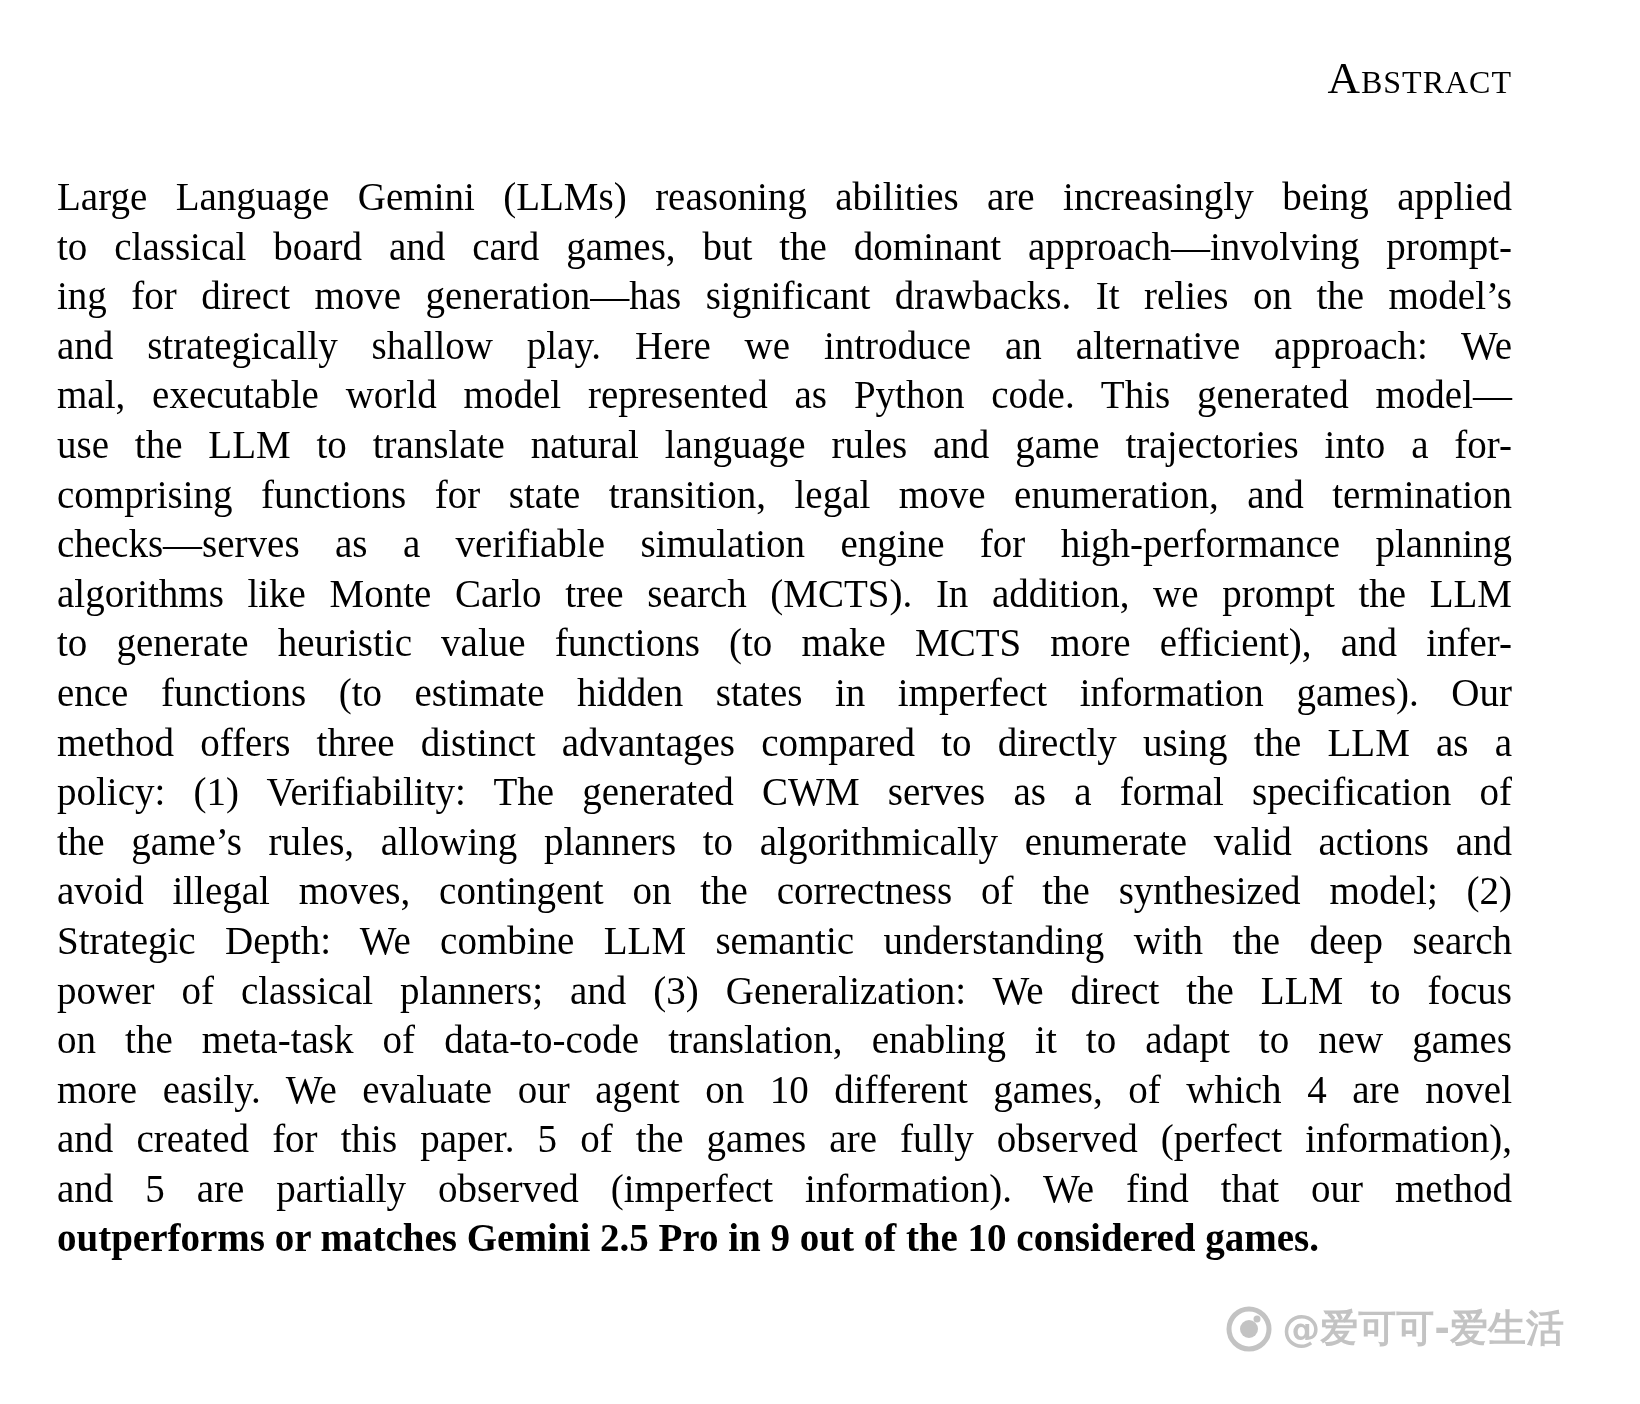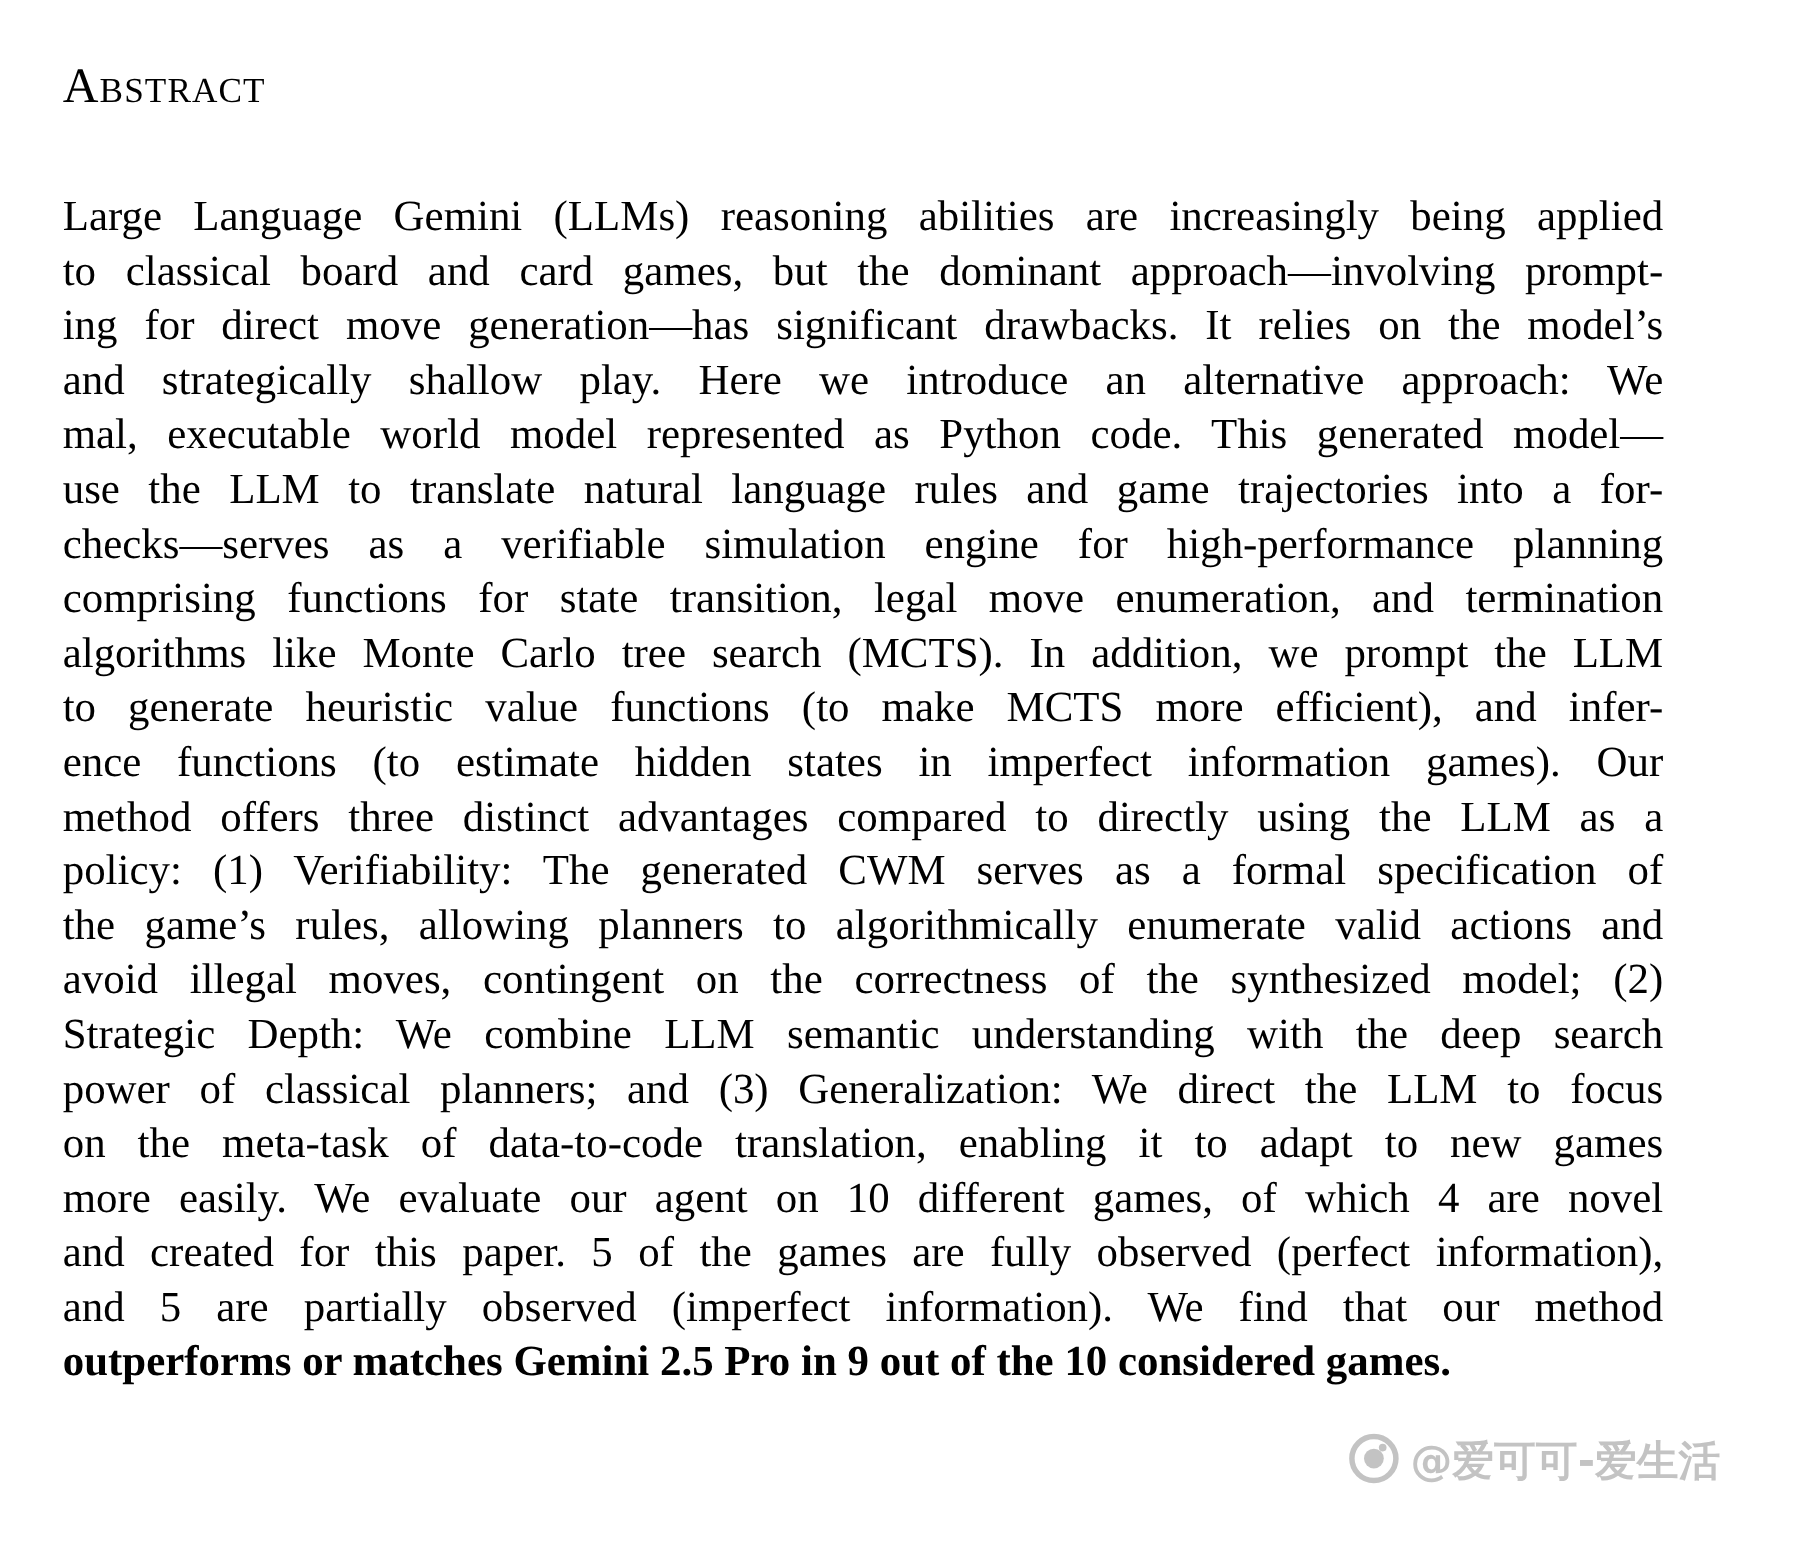--- a/index.html
+++ b/index.html
@@ -19,21 +19,21 @@
     box-sizing: border-box;
     width: 1640px;
     height: 1404px;
     padding: 52px 128px 0 57px;
   }
   .abstract-title {
     font-variant: small-caps;
     font-size: 45px;
     font-weight: normal;
     letter-spacing: 1px;
-    text-align: left;
+    text-align: right;
     margin: 0 0 0 0;
   }
   .abstract-body {
     margin-top: 68px;
     font-size: 39px;
     line-height: 49.6px;
   }
   .line {
     text-align: justify;
     text-align-last: justify;
@@ -43,21 +43,21 @@
   }
   .line.last {
     text-align-last: left;
     font-weight: bold;
   }
   .watermark {
     position: absolute;
     right: 76px;
     bottom: 50px;
     display: flex;
-    align-items: flex-start;
+    align-items: center;
     gap: 10px;
     color: rgba(187, 187, 187, 0.88);
     font-family: "DejaVu Sans", "Liberation Sans", sans-serif;
     font-size: 38px;
     font-weight: bold;
     pointer-events: none;
   }
   .watermark svg {
     display: block;
   }
@@ -69,22 +69,22 @@
 
   <h1 class="abstract-title">Abstract</h1>
 
   <div class="abstract-body">
     <div class="line">Large Language Gemini (LLMs) reasoning abilities are increasingly being applied</div>
     <div class="line">to classical board and card games, but the dominant approach—involving prompt-</div>
     <div class="line">ing for direct move generation—has significant drawbacks. It relies on the model’s</div>
     <div class="line">and strategically shallow play. Here we introduce an alternative approach: We</div>
     <div class="line">mal, executable world model represented as Python code. This generated model—</div>
     <div class="line">use the LLM to translate natural language rules and game trajectories into a for-</div>
+    <div class="line">comprising functions for state transition, legal move enumeration, and termination</div>
     <div class="line">checks—serves as a verifiable simulation engine for high-performance planning</div>
-    <div class="line">comprising functions for state transition, legal move enumeration, and termination</div>
     <div class="line">algorithms like Monte Carlo tree search (MCTS). In addition, we prompt the LLM</div>
     <div class="line">to generate heuristic value functions (to make MCTS more efficient), and infer-</div>
     <div class="line">ence functions (to estimate hidden states in imperfect information games). Our</div>
     <div class="line">method offers three distinct advantages compared to directly using the LLM as a</div>
     <div class="line">policy: (1) Verifiability: The generated CWM serves as a formal specification of</div>
     <div class="line">the game’s rules, allowing planners to algorithmically enumerate valid actions and</div>
     <div class="line">avoid illegal moves, contingent on the correctness of the synthesized model; (2)</div>
     <div class="line">Strategic Depth: We combine LLM semantic understanding with the deep search</div>
     <div class="line">power of classical planners; and (3) Generalization: We direct the LLM to focus</div>
     <div class="line">on the meta-task of data-to-code translation, enabling it to adapt to new games</div>

